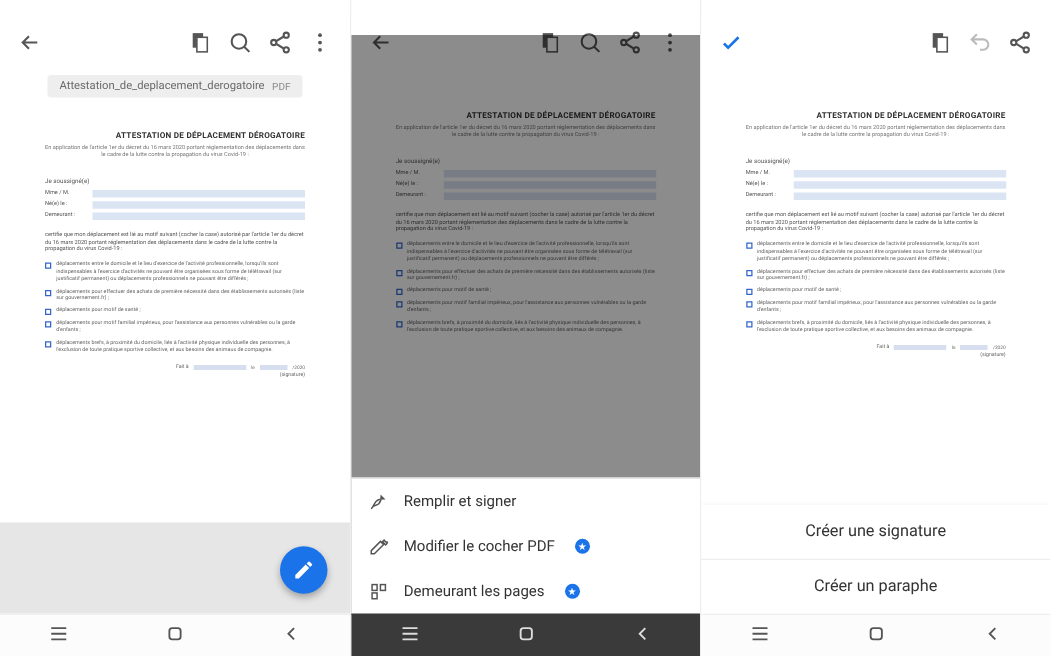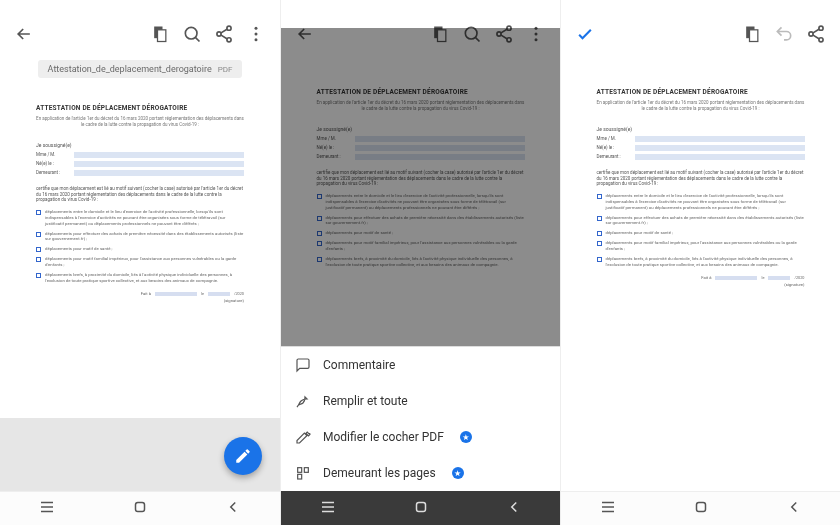--- a/index.html
+++ b/index.html
@@ -15,21 +15,21 @@
   .icn { width: 32px; height: 32px; display: flex; align-items: center; justify-content: center; color: #555; }
   .icn svg { width: 20px; height: 20px; }
 
   .filechip-wrap { padding: 6px 0 10px; display: flex; justify-content: center; }
   .filechip { background: #eee; color: #6a6a6a; border-radius: 3px; padding: 4px 10px; font-size: 9px; display: inline-flex; align-items: center; gap: 6px; }
   .filechip .ext { font-size: 8px; color: #8a8a8a; }
 
   
   .docwrap { flex: 1; position: relative; background: #fff; }
   .doc { margin: 0 auto; width: 232px; background: #fff; padding: 16px 12px 8px; font-size: 5px; color: #333; }
-  .doc-title { text-align: left; font-weight: bold; font-size: 6.5px; letter-spacing: .2px; margin-bottom: 4px; }
+  .doc-title { text-align: right; font-weight: bold; font-size: 6.5px; letter-spacing: .2px; margin-bottom: 4px; }
   .doc-sub { text-align: center; font-size: 4.5px; color: #777; line-height: 1.3; margin-bottom: 14px; }
   .soussigne { font-size: 5px; color: #555; margin-bottom: 4px; }
   .fieldrow { display: flex; align-items: center; gap: 4px; margin-bottom: 3px; }
   .fieldrow .lbl { width: 34px; font-size: 4.5px; color: #555; }
   .fieldrow .line { flex: 1; height: 6px; background: #dbe4f3; }
   .cert { font-size: 4.5px; color: #555; line-height: 1.3; margin: 10px 0 6px; }
   .reason { display: flex; gap: 4px; margin-bottom: 4px; }
   .reason .box { width: 5px; height: 5px; border: 0.7px solid #3366cc; margin-top: 1px; flex: 0 0 5px; }
   .reason .txt { font-size: 4.3px; color: #666; line-height: 1.35; }
   .sigrow { display:flex; justify-content: flex-end; align-items:center; gap:4px; margin-top:8px; font-size:4.2px; color:#666;}
@@ -256,29 +256,23 @@
                 <span class="box"></span>
                 <span class="txt">déplacements brefs, à proximité du domicile, liés à l'activité physique individuelle des personnes, à l'exclusion de toute pratique sportive collective, et aux besoins des animaux de compagnie.</span>
               </div>
           </div>
         </div>
       </div>
       <div class="scrim"></div>
       <div class="sheet">
         <div class="sheet-row">
           <svg viewBox="0 0 24 24" fill="none" stroke="currentColor" stroke-width="1.8">
-              <path d="M21 15a2 2 0 0 1-2 2H7l-4 4V5a2 2 0 0 1 2-2h14a2 2 0 0 1 2 2z"></path>
-            </svg>
-          <span>Commentaire</span>
-        </div>
-        <div class="sheet-row">
-          <svg viewBox="0 0 24 24" fill="none" stroke="currentColor" stroke-width="1.8">
               <path d="M3 21c3-6 6-3 9-6s3-9 3-9l3 3s-6 0-9 3-3 6-6 9z"></path>
             </svg>
-          <span>Remplir et toute</span>
+          <span>Remplir et signer</span>
         </div>
         <div class="sheet-row">
           <svg viewBox="0 0 24 24" fill="none" stroke="currentColor" stroke-width="1.8">
               <path d="M3 17.25V21h3.75L17.81 9.94l-3.75-3.75L3 17.25zM20.71 7.04l-2.34-2.34-1.83 1.83 3.75 3.75 1.83-1.83a1 1 0 0 0 0-1.41z"></path>
             </svg>
           <span>Modifier le cocher PDF</span>
           <span class="badge">★</span>
         </div>
         <div class="sheet-row">
           <svg viewBox="0 0 24 24" fill="none" stroke="currentColor" stroke-width="1.8">
@@ -374,20 +368,24 @@
         <div class="sigrow">
             <span>Fait à</span>
             <span class="bar"></span>
             <span class="sm">le</span>
             <span class="bar" style="width:22px"></span>
             <span class="sm">/2020</span>
           </div>
         <div class="siglbl">(signature)</div>
       </div>
     </div>
+    <div class="sigsheet">
+      <div class="opt">Créer une signature</div>
+      <div class="opt">Créer un paraphe</div>
+    </div>
     <div class="navbar">
       <span class="nb"><svg viewBox="0 0 24 24" fill="none" stroke="currentColor" stroke-width="2">
             <path d="M4 6h16M4 12h16M4 18h16"></path>
           </svg></span>
       <span class="nb"><svg viewBox="0 0 24 24" fill="none" stroke="currentColor" stroke-width="2">
             <rect x="6" y="6" width="12" height="12" rx="3"></rect>
           </svg></span>
       <span class="nb"><svg viewBox="0 0 24 24" fill="none" stroke="currentColor" stroke-width="2">
             <path d="M15 18l-6-6 6-6"></path>
           </svg></span>

